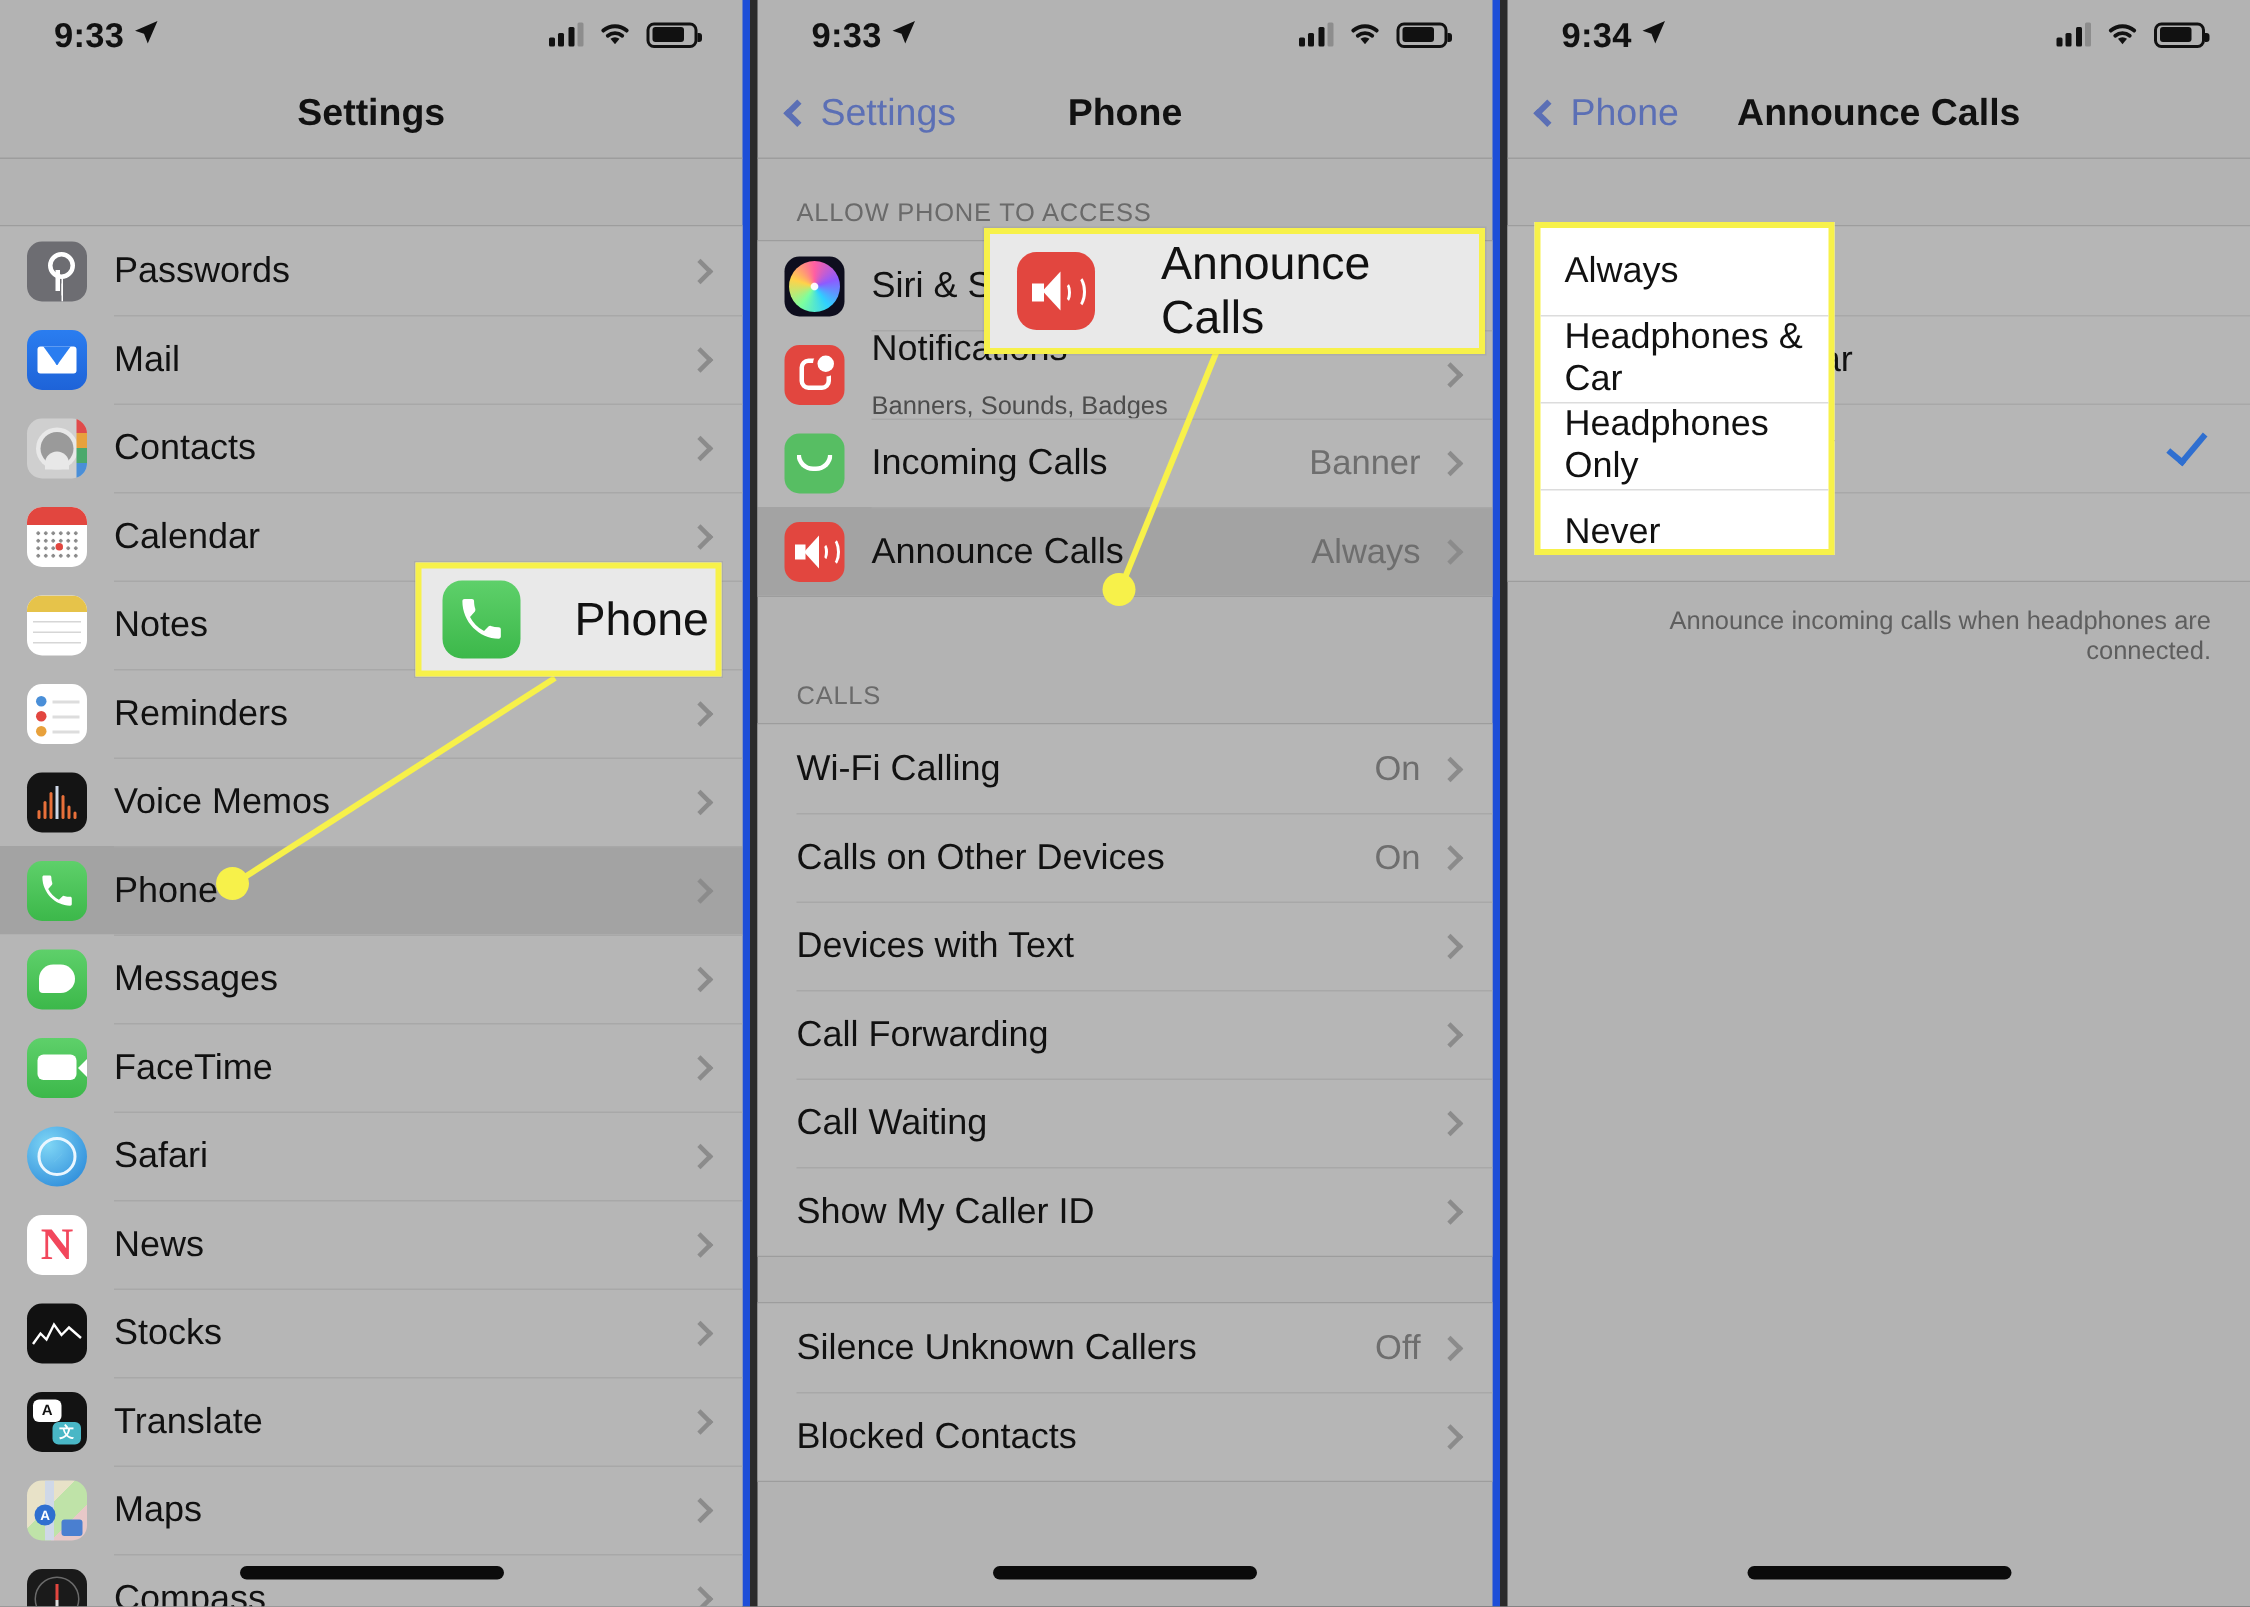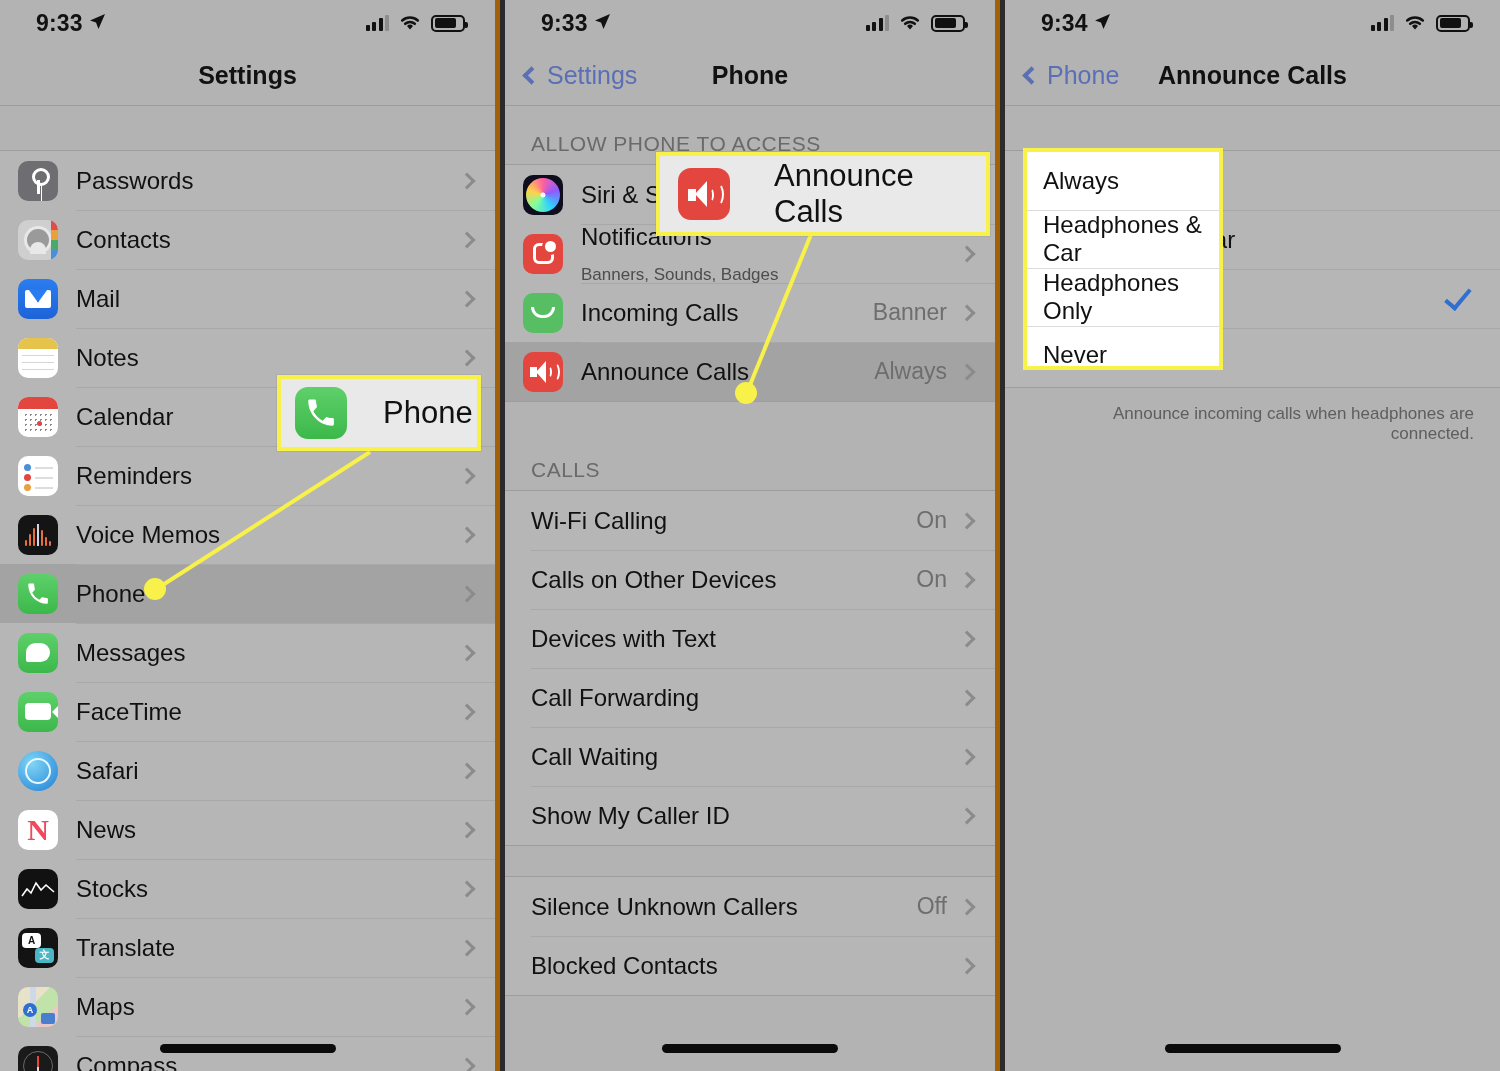--- a/index.html
+++ b/index.html
@@ -13,21 +13,21 @@
     position: relative;
     width: 1500px; height: 1071px;
     display: flex;
     background: #2a2a2a;
   }
   .panel {
     position: relative;
     width: 500px; height: 1071px;
     background: #b3b3b3;
     overflow: hidden;
-    border-right: 5px solid #a16207;
+    border-right: 5px solid #1d4ed8;
   }
   .panel:last-child { border-right: none; }
   .panel:not(:first-child) { border-left: 5px solid #2b2b2b; }
 
   
   .statusbar {
     height: 46px;
     display: flex;
     align-items: center;
     justify-content: space-between;
@@ -76,21 +76,21 @@
     width: 13px; height: 13px;
     border-left: 4px solid #5b6fb5; border-bottom: 4px solid #5b6fb5;
     transform: rotate(45deg);
   }
 
   
   .gap { height: 44px; }
   .gap-sm { height: 30px; }
   .group { background:#b6b6b6; border-top:1px solid #9d9d9d; border-bottom:1px solid #9d9d9d; }
   .sec-head {
-    font-size: 21px; color: #6a6a6a; letter-spacing: .5px;
+    font-size: 17px; color: #6a6a6a; letter-spacing: .5px;
     padding: 26px 0 8px 26px; text-transform: uppercase;
   }
   .row {
     display:flex; align-items:center;
     height: 59px;
     padding-left: 18px;
     position: relative;
     background: #b6b6b6;
   }
   .row.sel { background: #a3a3a3; }
@@ -287,51 +287,51 @@
 
     <div class="group">
       <div class="row">
         <span class="icon ic-pass">
             <span class="k"></span>
           </span>
         <span class="row-label">Passwords</span>
         <span class="chev"></span>
       </div>
       <div class="row">
+        <span class="icon ic-mail">
+            <span class="env"></span>
+          </span>
+        <span class="row-label">Mail</span>
+        <span class="chev"></span>
+      </div>
+      <div class="row">
         <span class="icon ic-cont">
             <span class="p"></span>
             <span class="tabs"></span>
           </span>
         <span class="row-label">Contacts</span>
         <span class="chev"></span>
       </div>
       <div class="row">
-        <span class="icon ic-mail">
-            <span class="env"></span>
-          </span>
-        <span class="row-label">Mail</span>
+        <span class="icon ic-cal">
+            <span class="top"></span>
+            <span class="grid"></span>
+            <span class="dot2"></span>
+          </span>
+        <span class="row-label">Calendar</span>
         <span class="chev"></span>
       </div>
       <div class="row">
         <span class="icon ic-note">
           <span class="top"></span>
           <span class="ln2" style="top:17px"></span>
             <span class="ln2" style="top:24px"></span>
             <span class="ln2" style="top:31px"></span>
         </span>
         <span class="row-label">Notes</span>
-        <span class="chev"></span>
-      </div>
-      <div class="row">
-        <span class="icon ic-cal">
-            <span class="top"></span>
-            <span class="grid"></span>
-            <span class="dot2"></span>
-          </span>
-        <span class="row-label">Calendar</span>
         <span class="chev"></span>
       </div>
       <div class="row">
         <span class="icon ic-rem">
           <span class="rr" style="top:8px;background:#4a8fd8"></span>
             <span class="rl" style="top:11px"></span>
           <span class="rr" style="top:18px;background:#e2463f"></span>
             <span class="rl" style="top:21px"></span>
           <span class="rr" style="top:28px;background:#e8a13c"></span>
             <span class="rl" style="top:31px"></span>

